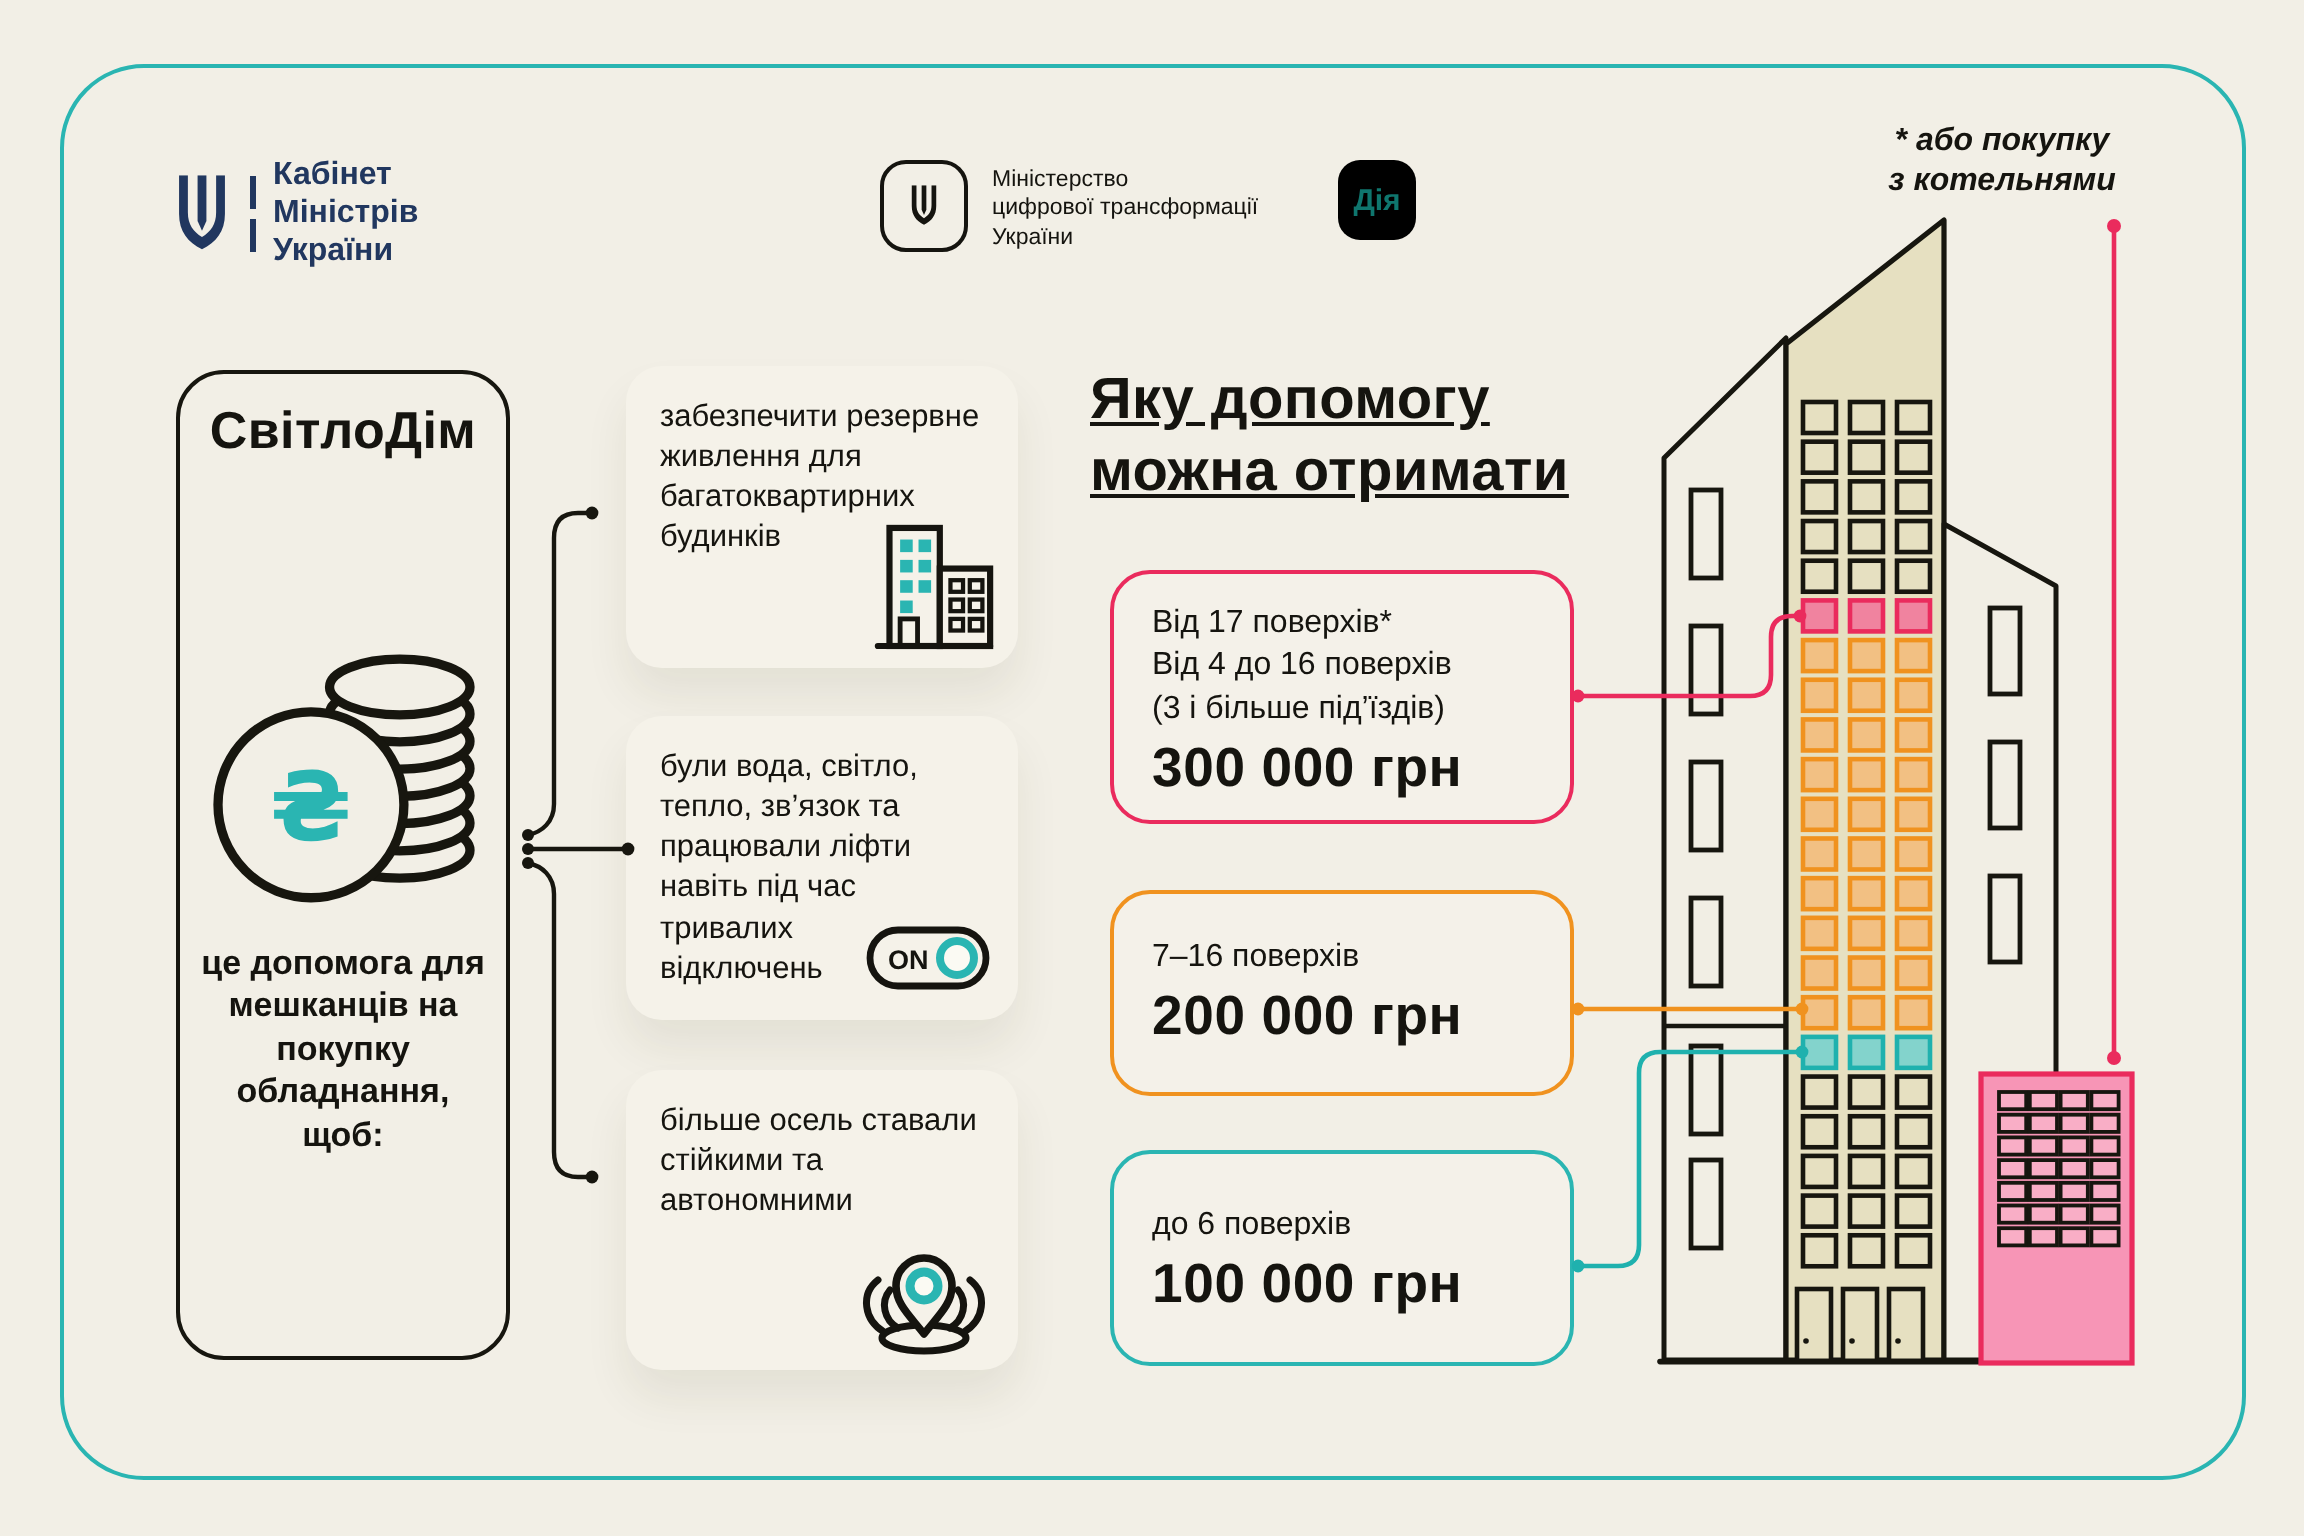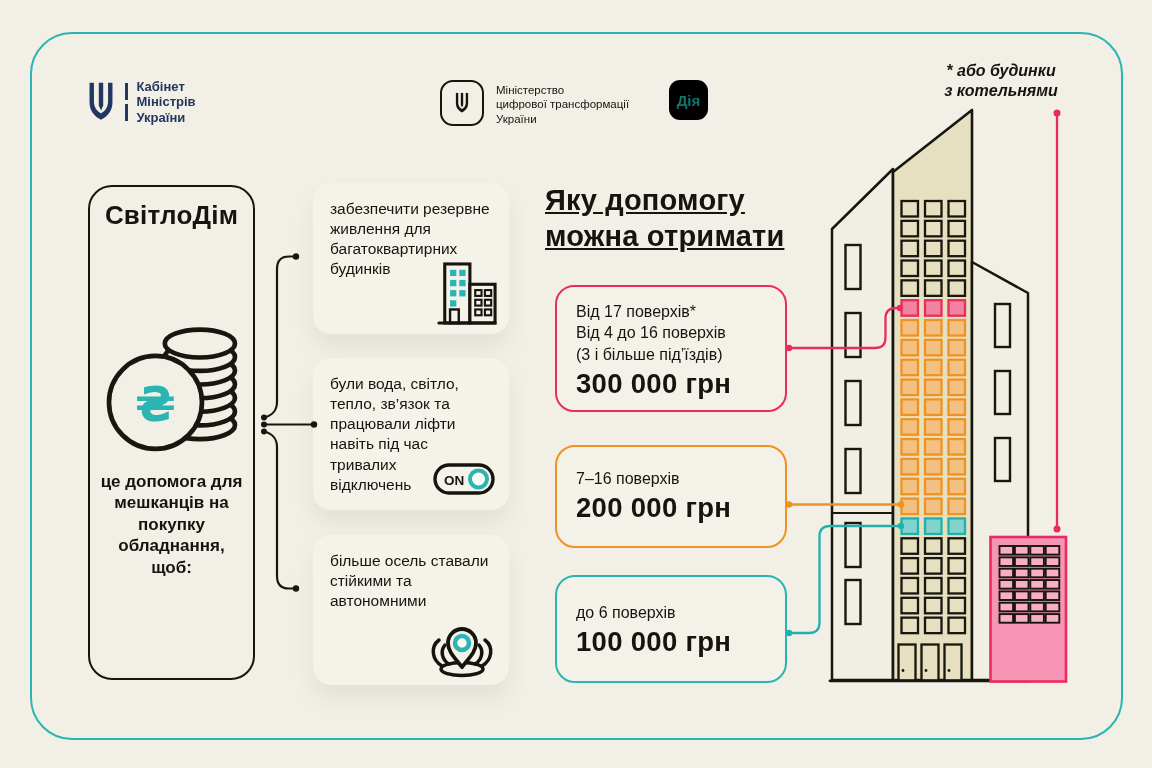--- a/index.html
+++ b/index.html
@@ -6,21 +6,21 @@
   .stage{position:relative;width:1152px;height:768px;background:#f2efe6;overflow:hidden;
          font-family:"Liberation Sans",sans-serif;color:#15140f;}
   .abs{position:absolute;}
   .frame{position:absolute;left:30px;top:32px;width:1089px;height:704px;
          border:2.5px solid #2ab5b2;border-radius:42px;pointer-events:none;}
 
   
   .logo-cabinet{left:86px;top:79px;display:flex;align-items:center;gap:9px;}
   .cab-divider{width:2.5px;height:38px;
      background:linear-gradient(#21375f 0 44%,transparent 44% 56%,#21375f 56% 100%);}
-  .cab-text{font-size:13px;font-weight:700;color:#21375f;line-height:1.18;}
+  .cab-text{font-size:16px;font-weight:700;color:#21375f;line-height:1.18;}
   .logo-minrozvytku{left:226px;top:81px;display:flex;align-items:center;gap:19px;}
   .hexagon{width:32px;height:44px;background:#2ab5b2;
      clip-path:polygon(50% 0,100% 25%,100% 75%,50% 100%,0 75%,0 25%);
      display:flex;align-items:center;justify-content:center;}
   .minr-label{font-size:20px;font-weight:800;letter-spacing:.3px;}
   .logo-mintsyfra{left:440px;top:80px;display:flex;align-items:flex-end;gap:12px;}
   .squircle{width:40px;height:42px;border:2.3px solid #15140f;border-radius:13px;
      display:flex;align-items:center;justify-content:center;background:#f2efe6;}
   .mints-text{font-size:11.5px;font-weight:500;line-height:1.26;}
   .logo-diia{left:669px;top:80px;width:39px;height:40px;background:#000;border-radius:11px;
@@ -109,21 +109,21 @@
       <div>України</div>
     </div>
   </div>
 
   <div class="abs logo-diia">
     <span>Дія</span>
   </div>
 
 
   <div class="abs note">
-    <div>* або будинки</div>
+    <div>* або покупку</div>
     <div>з котельнями</div>
   </div>
 
   <div class="abs program-card">
     <div class="program-title">СвітлоДім</div>
     <svg class="coin-icon" width="132" height="126" viewBox="0 0 126 122">
       <g fill="#f2efe6" stroke="#17160f" stroke-width="4.5">
         <ellipse cx="90" cy="95" rx="34" ry="13.5"></ellipse>
         <ellipse cx="90" cy="81.8" rx="34" ry="13.5"></ellipse>
         <ellipse cx="90" cy="68.6" rx="34" ry="13.5"></ellipse>
@@ -187,21 +187,21 @@
       <path d="M33,47 C26,38 19,32 19,23 A14,14 0 1 1 47,23 C47,32 40,38 33,47 Z" fill="#f5f2e9" stroke="#15140f" stroke-width="3.8" stroke-linejoin="round"></path>
       <circle cx="33" cy="23" r="7" fill="#fbfaf3" stroke="#2ab5b2" stroke-width="4.5"></circle>
     </svg>
   </div>
 
   <div class="abs main-title">
     <div>Яку допомогу</div>
     <div>можна отримати</div>
   </div>
 
-  <div class="tier-card" id="tier-300" style="border-color: rgb(234, 43, 93); border-radius: 19px;">
+  <div class="tier-card" id="tier-300" style="border-color: rgb(234, 43, 93);">
     <div class="tier-label">Від 17 поверхів*</div>
     <div class="tier-label">Від 4 до 16 поверхів</div>
     <div class="tier-label">(3 і більше під’їздів)</div>
     <div class="tier-amount">300 000 грн</div>
   </div>
 
   <div class="tier-card" id="tier-200" style="border-color: rgb(240, 146, 31);">
     <div class="tier-label">7–16 поверхів</div>
     <div class="tier-amount">200 000 грн</div>
   </div>

